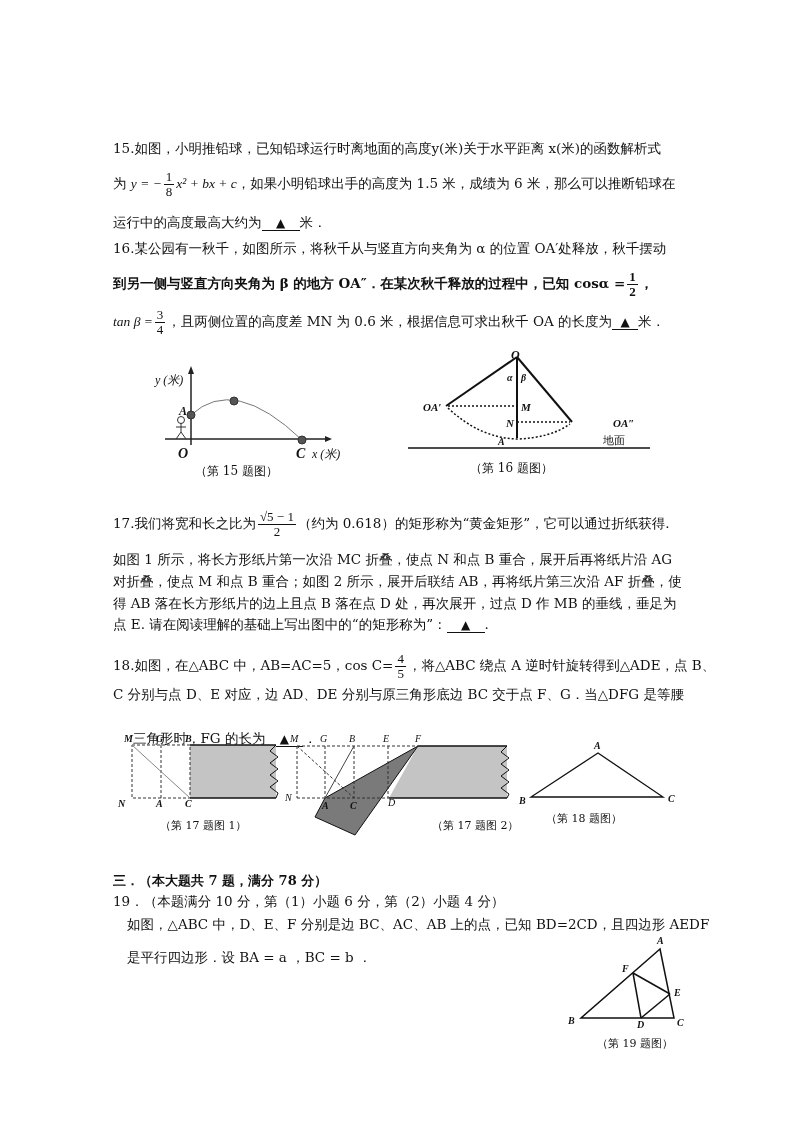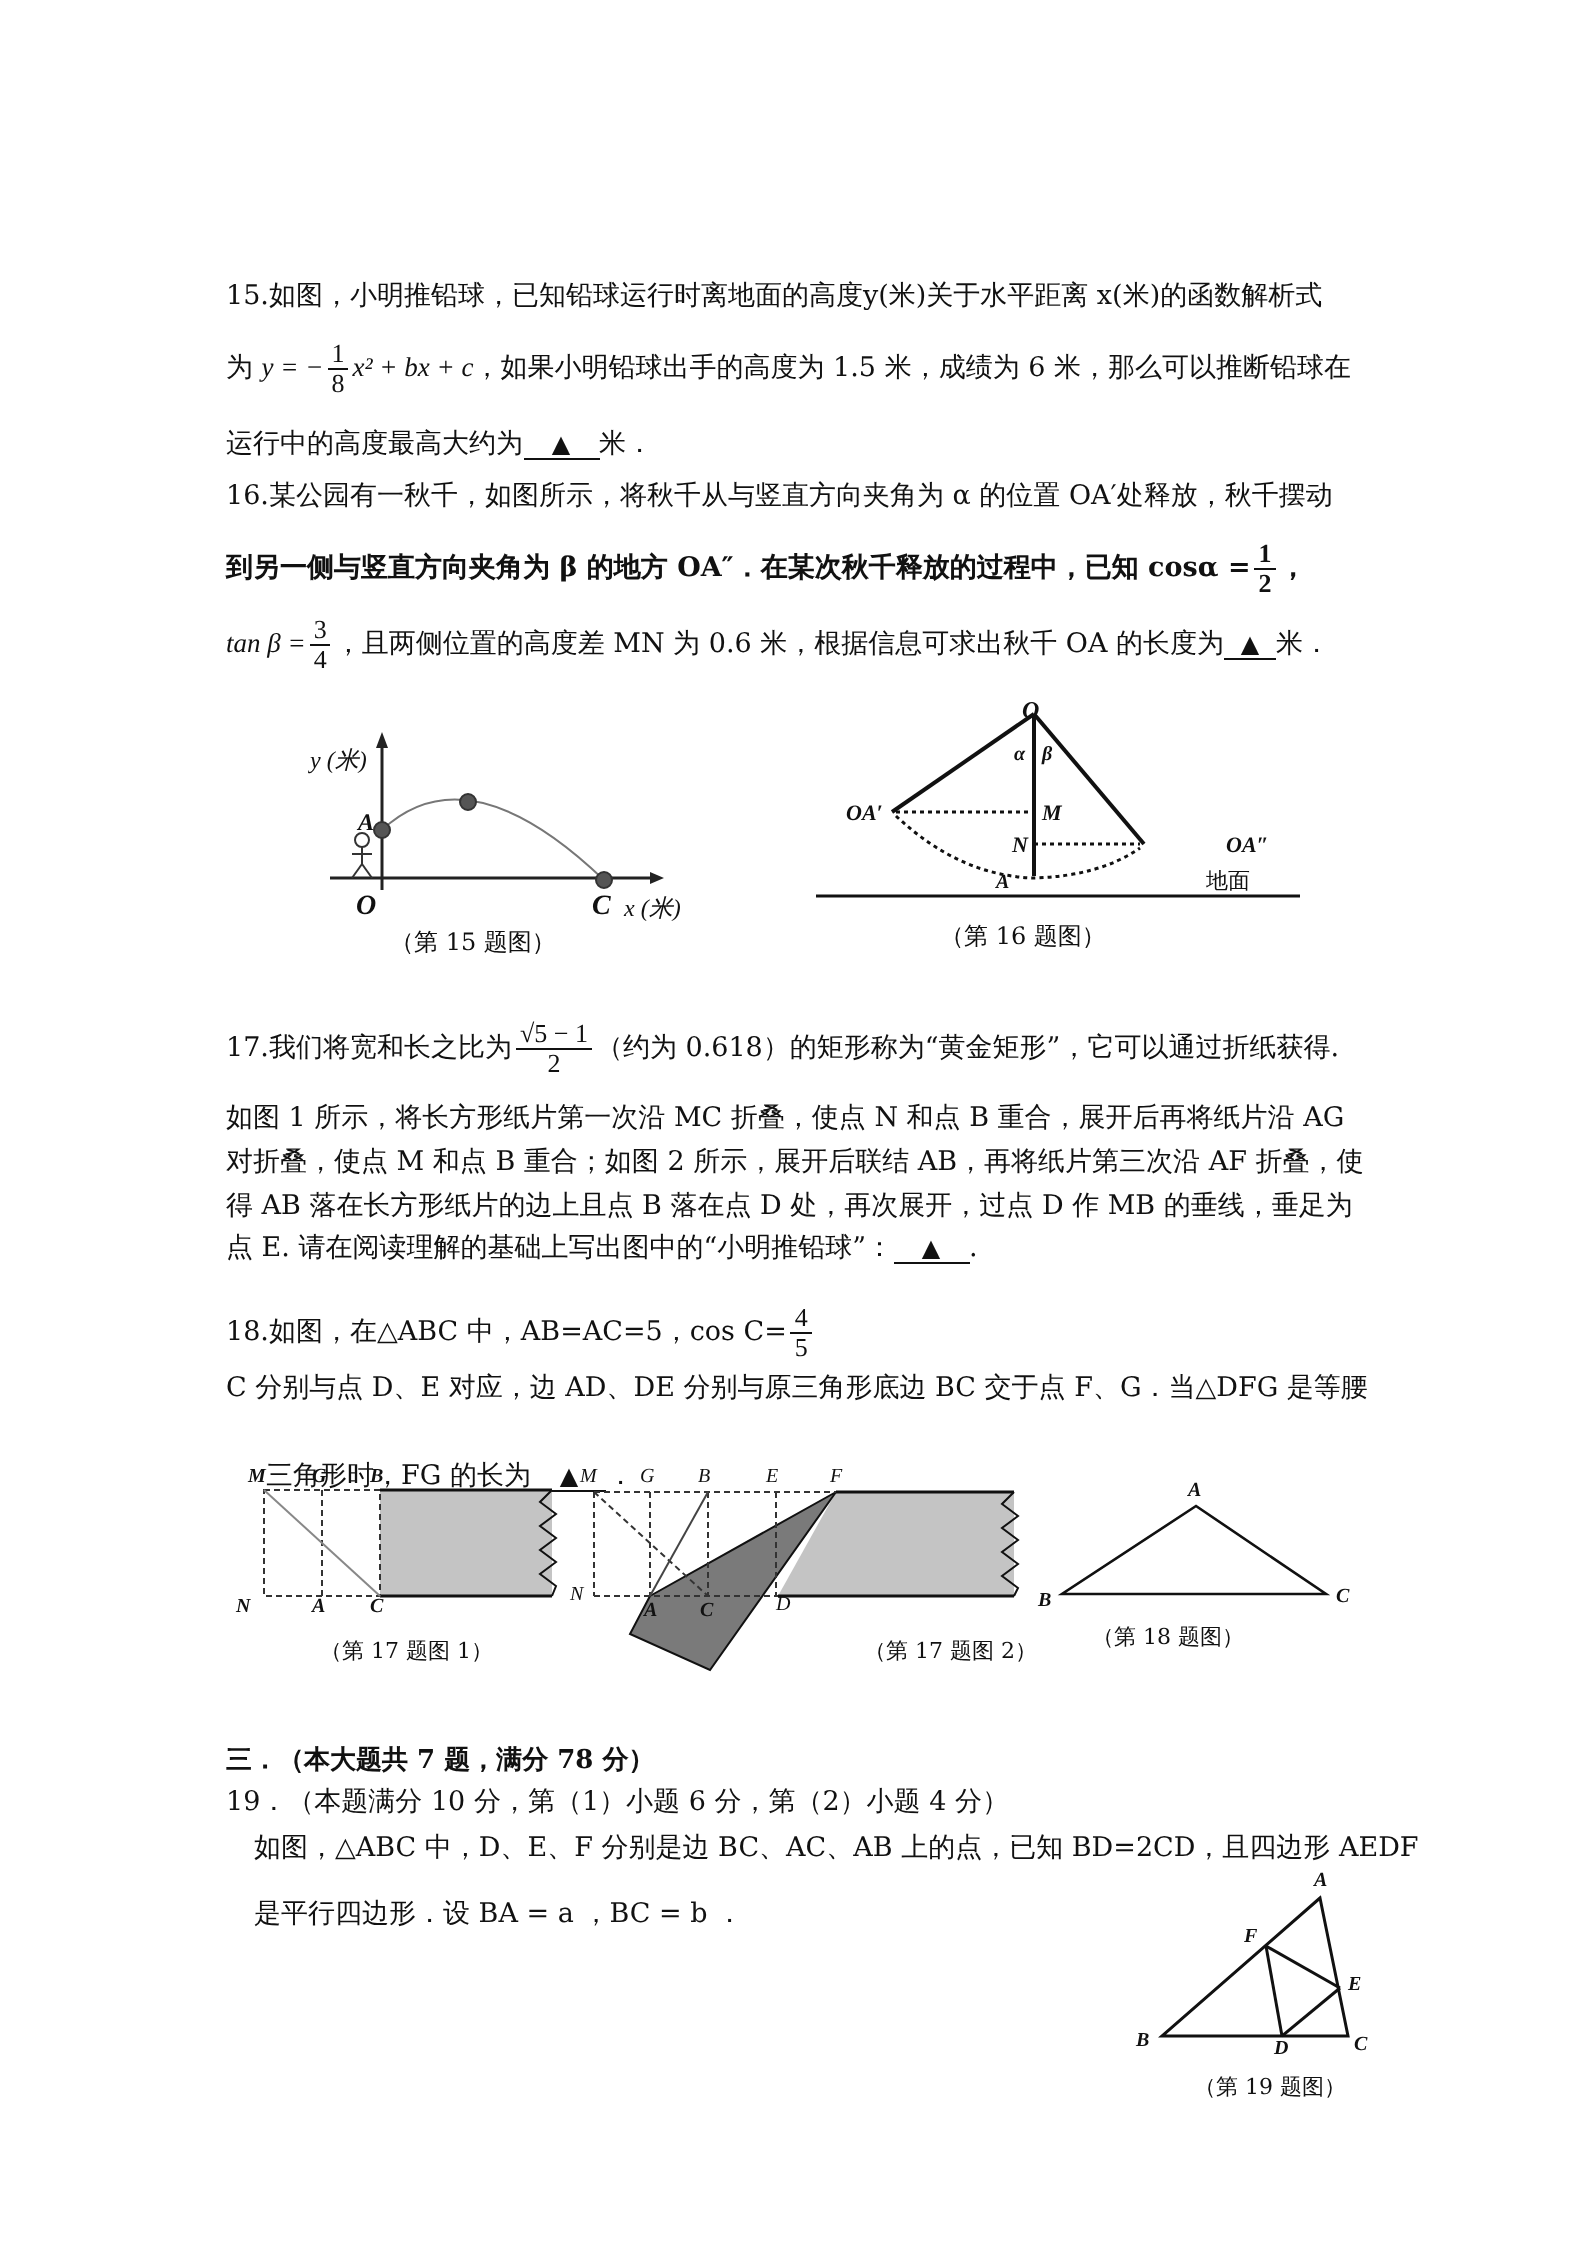--- a/index.html
+++ b/index.html
@@ -82,25 +82,25 @@
 <div class="cap" style="left:603px;top:433px;font-size:11px;text-align:center;">地面</div>
 <div class="cap" style="left:470px;top:460px;">（第 16 题图）</div>
 
 <div class="line" style="top:510px;">
   <span>17.</span><span>我们将宽和长之比为</span><span class="frac"><span class="num">√5 − 1</span><span class="den">2</span></span><span>（约为 0.618）的矩形称为“黄金矩形”，它可以通过折纸获得.</span>
 </div>
 <div class="line" style="top:550px;">如图 1 所示，将长方形纸片第一次沿 MC 折叠，使点 N 和点 B 重合，展开后再将纸片沿 AG</div>
 <div class="line" style="top:572px;">对折叠，使点 M 和点 B 重合；如图 2 所示，展开后联结 AB，再将纸片第三次沿 AF 折叠，使</div>
 <div class="line" style="top:594px;">得 AB 落在长方形纸片的边上且点 B 落在点 D 处，再次展开，过点 D 作 MB 的垂线，垂足为</div>
 <div class="line" style="top:615px;">
-  <span>点 E. 请在阅读理解的基础上写出图中的“小明推铅球”：</span><span class="blank"><span class="tri">▲</span></span><span>.</span>
+  <span>点 E. 请在阅读理解的基础上写出图中的“的矩形称为”：</span><span class="blank"><span class="tri">▲</span></span><span>.</span>
 </div>
 
 <div class="line" style="top:652px;">
-  <span>18.</span><span>如图，在△ABC 中，AB=AC=5，cos C=</span><span class="frac"><span class="num">4</span><span class="den">5</span></span>
+  <span>18.</span><span>如图，在△ABC 中，AB=AC=5，cos C=</span><span class="frac"><span class="num">4</span><span class="den">5</span></span><span>，将△ABC 绕点 A 逆时针旋转得到△ADE，点 B、</span>
 </div>
 <div class="line" style="top:685px;">C 分别与点 D、E 对应，边 AD、DE 分别与原三角形底边 BC 交于点 F、G．当△DFG 是等腰</div>
 <div class="line" style="top:729px;margin-left:20px;">
   <span>三角形时，FG 的长为</span><span class="blank"><span class="tri">▲</span></span><span>．</span>
 </div>
 
 <svg style="left:110px;top:730px;" width="190" height="105">
   <rect x="80" y="15" width="86" height="53" fill="#c4c4c4"></rect>
   <line x1="80" y1="15" x2="166" y2="15" stroke="#111" stroke-width="1.5"></line>
   <line x1="80" y1="68" x2="166" y2="68" stroke="#111" stroke-width="1.5"></line>

